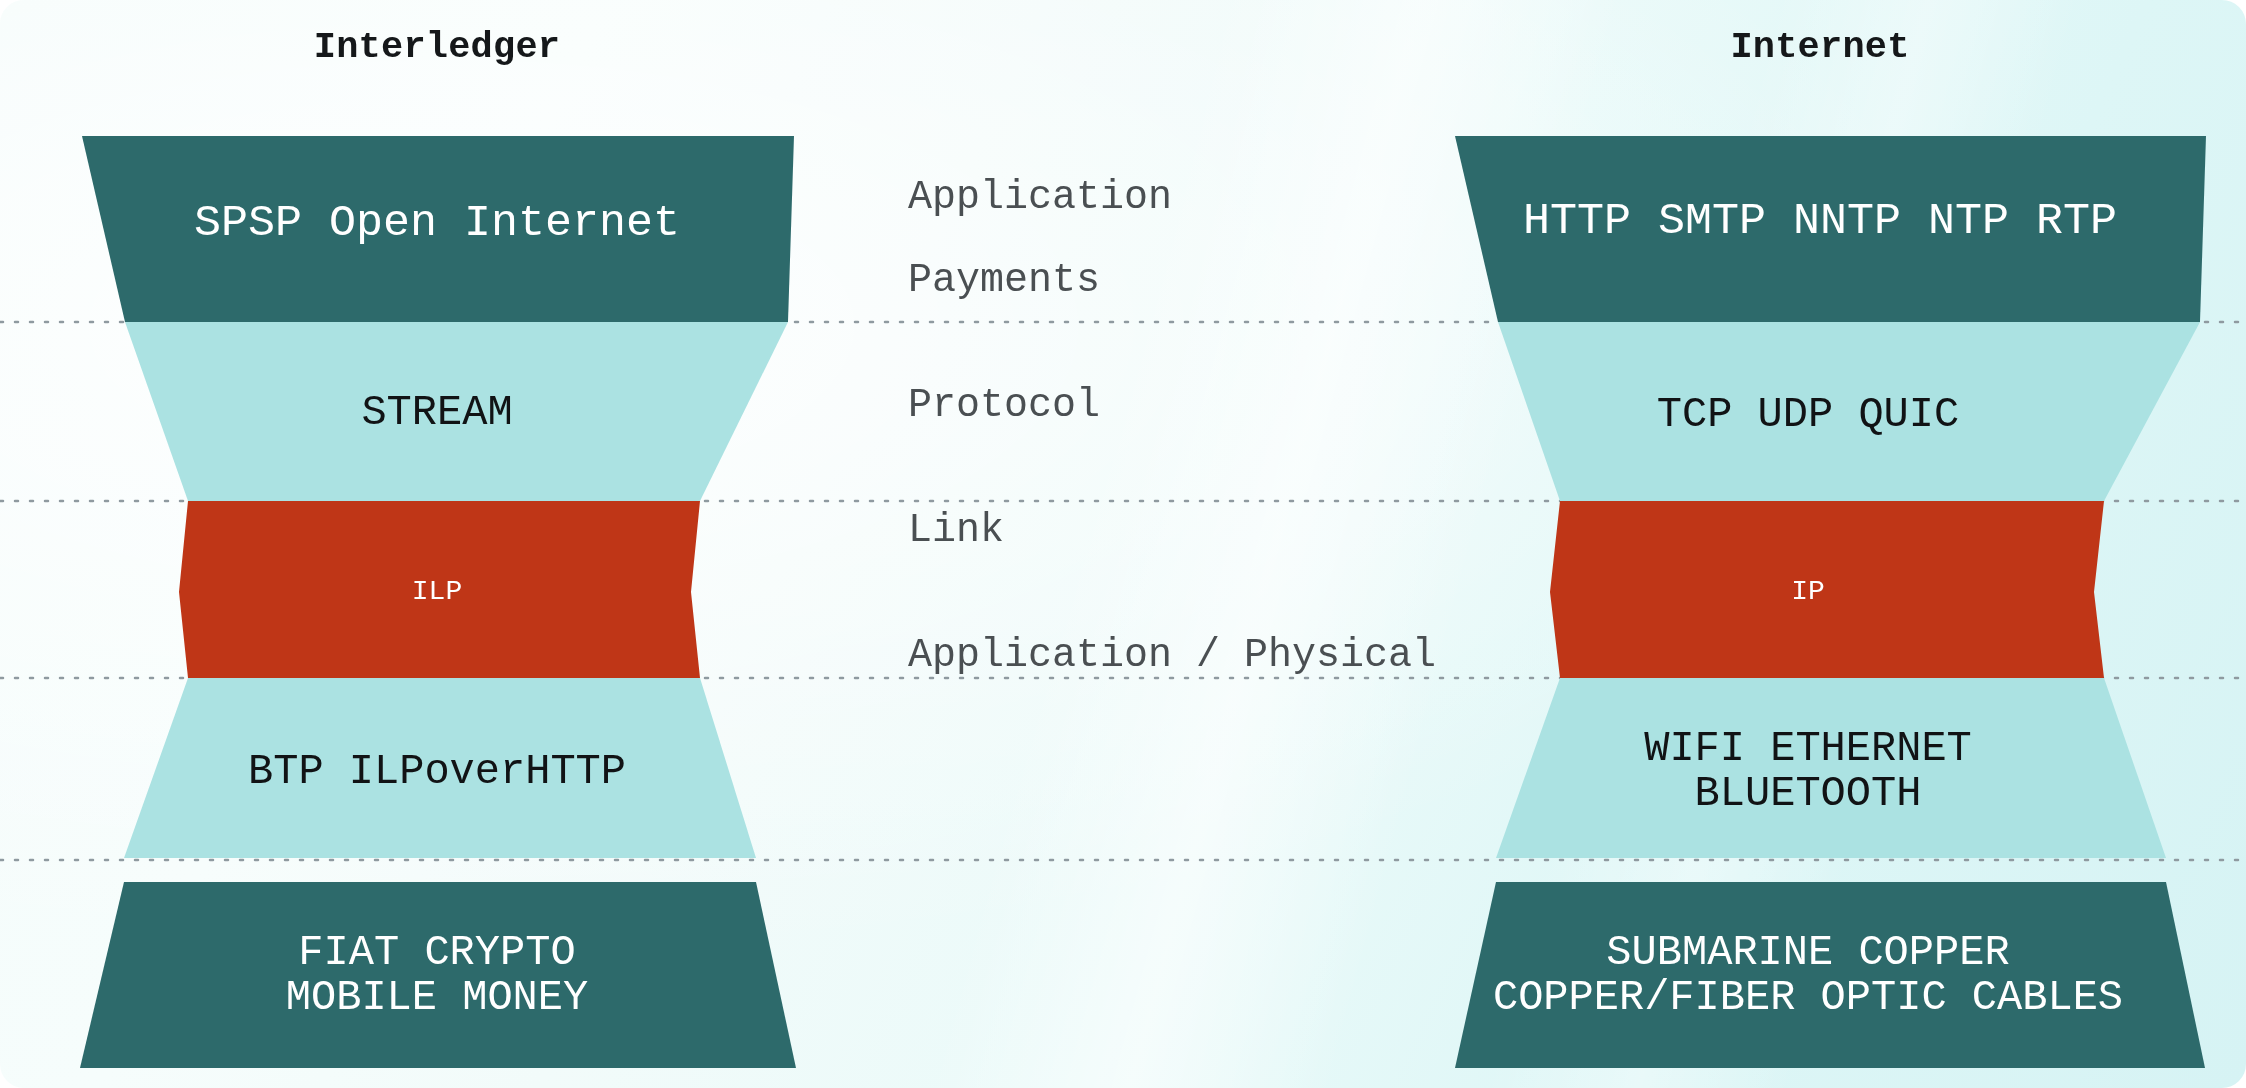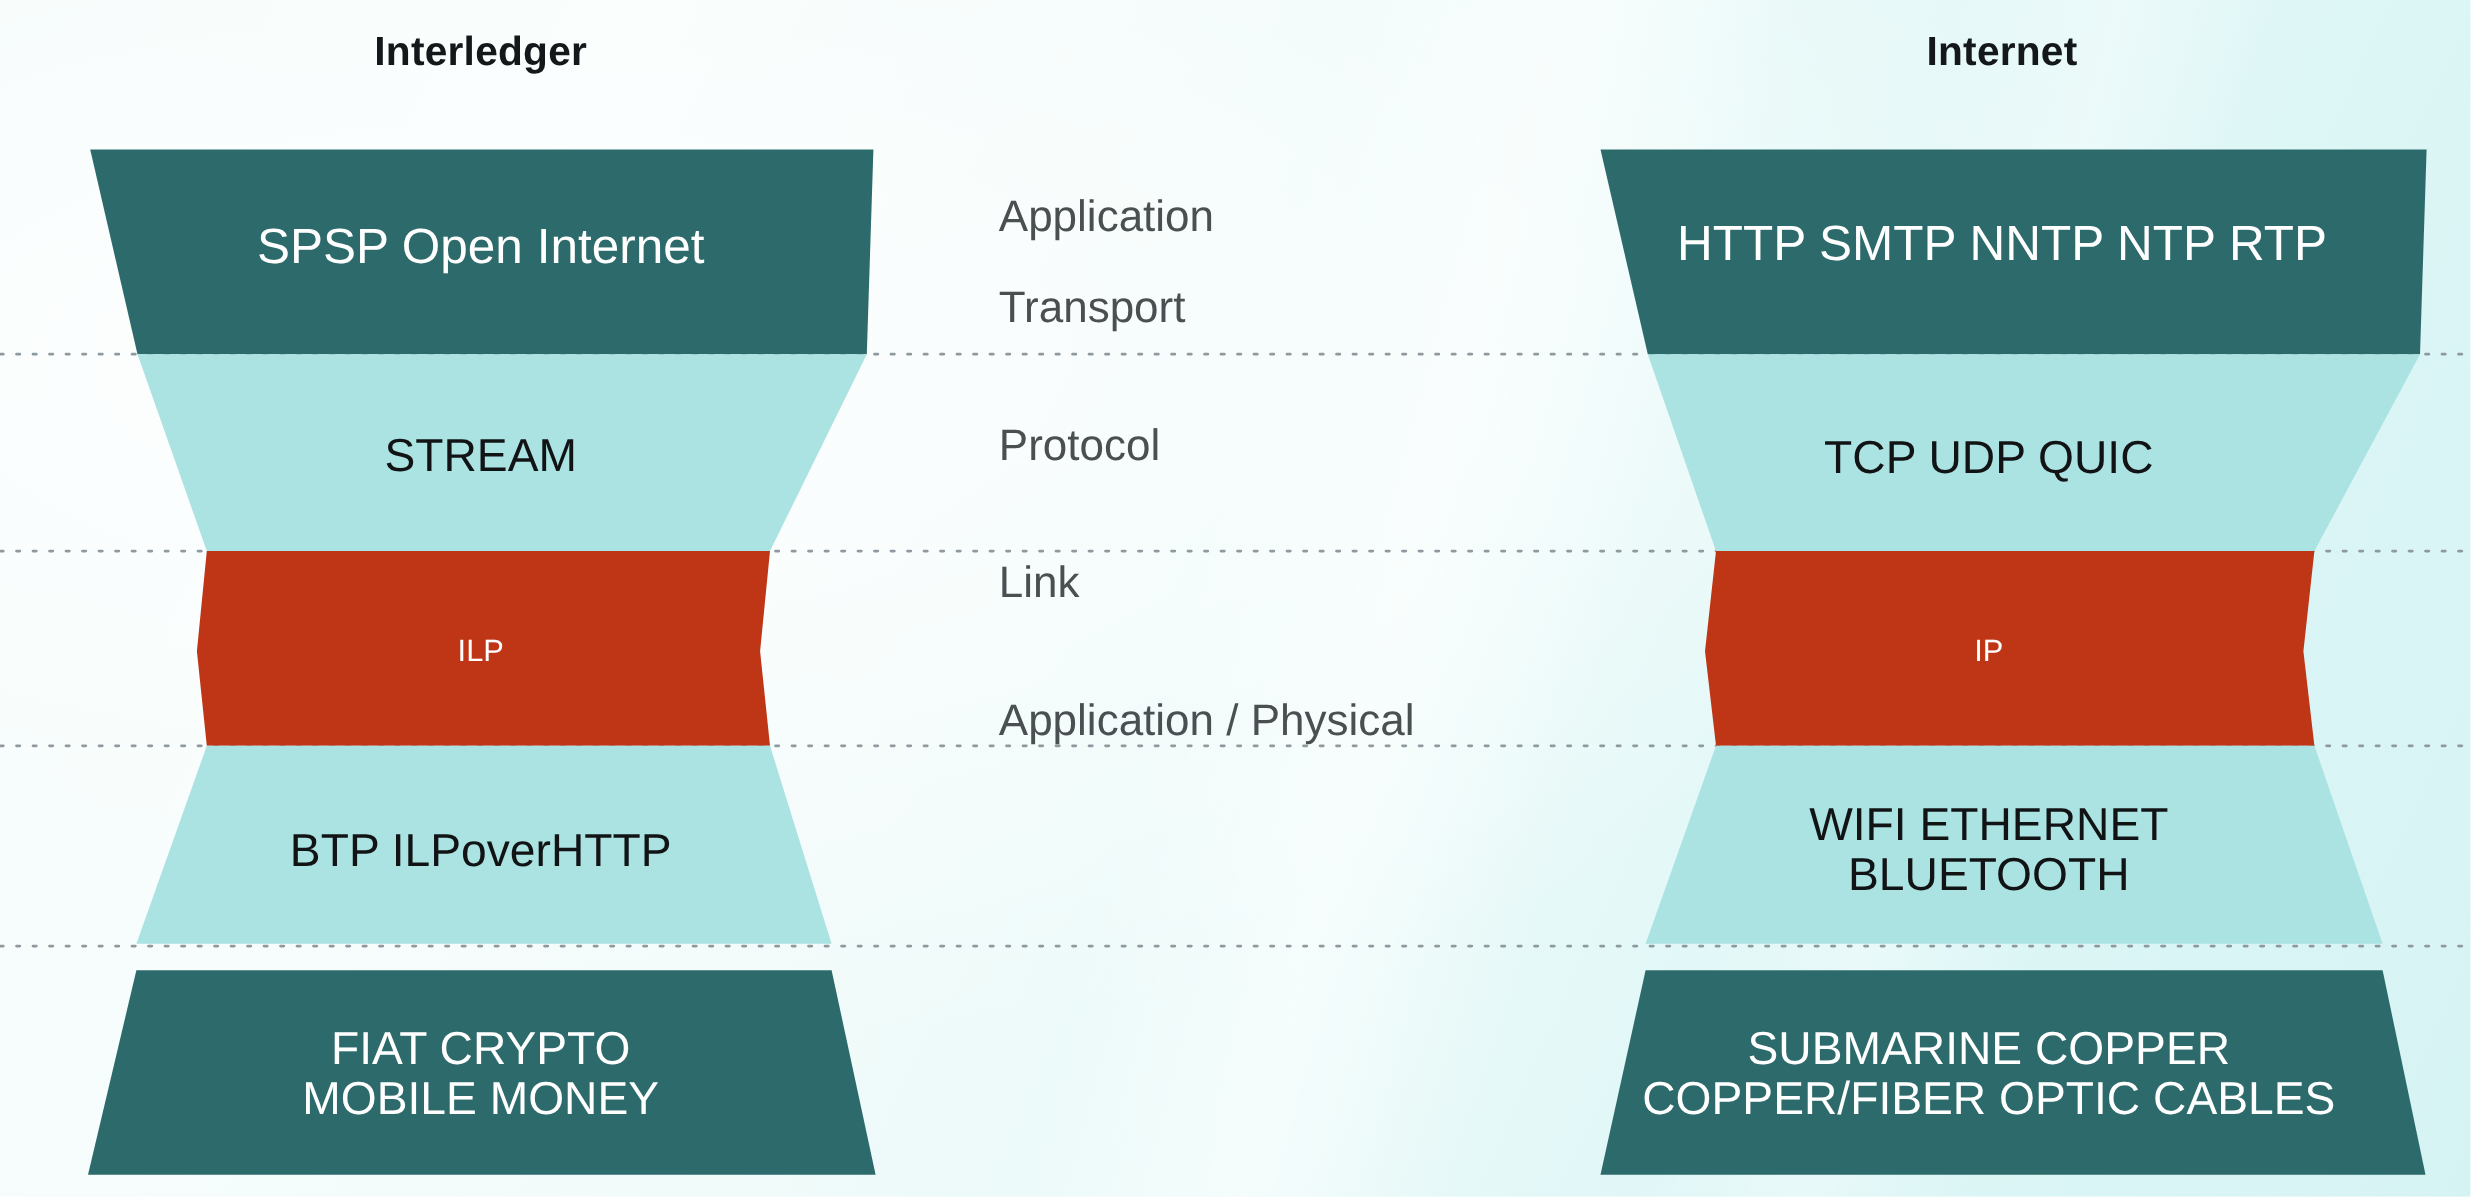--- a/index.html
+++ b/index.html
@@ -6,28 +6,29 @@
   html, body {
     margin: 0;
     padding: 0;
     background: #ffffff;
   }
   #stage {
     position: relative;
     width: 2246px;
     height: 1088px;
     overflow: hidden;
-    font-family: Liberation Sans, sans-serif;
+    font-family: Liberation Mono, monospace;
     background: linear-gradient(115deg,
         #f4fcfb 0%,
         #f6fdfc 22%,
         #f2fbfa 38%,
         #eafaf9 58%,
         #ddf6f6 78%,
         #d6f3f4 100%);
+    border-radius: 24px;
   }
   
   #stage::before {
     content: "";
     position: absolute;
     inset: 0;
     pointer-events: none;
     background:
       linear-gradient(105deg, rgba(255,255,255,0) 48%, rgba(255,255,255,0.55) 56%, rgba(255,255,255,0) 64%),
       linear-gradient(105deg, rgba(255,255,255,0) 70%, rgba(255,255,255,0.35) 76%, rgba(255,255,255,0) 82%),
@@ -119,21 +120,21 @@
       <polygon points="1560,678 2104,678 2166,858 1496,858" fill="#abe2e2"></polygon>
       <polygon points="1496,882 2166,882 2205,1068 1455,1068" fill="#2d6a6b"></polygon>
     </g>
   </svg>
 
   <div class="col-title" id="title-left">Interledger</div>
 
   <div class="col-title" id="title-right">Internet</div>
 
   <div class="mid-label" style="top:131px;margin-top:44px;">Application</div>
-  <div class="mid-label" style="top:258px;">Transport</div>
+  <div class="mid-label" style="top:258px;">Payments</div>
   <div class="mid-label" style="top:383px;">Protocol</div>
   <div class="mid-label" style="top:508px;">Link</div>
   <div class="mid-label" style="top:633px;">Application / Physical</div>
 
   <div class="layer-text t-light fs-app" style="left:437px; top:224px;">
     <span class="line">SPSP   Open Internet</span>
   </div>
 
   <div class="layer-text t-dark fs-tran" style="left:437px; top:414px;">
     <span class="line">STREAM</span>

